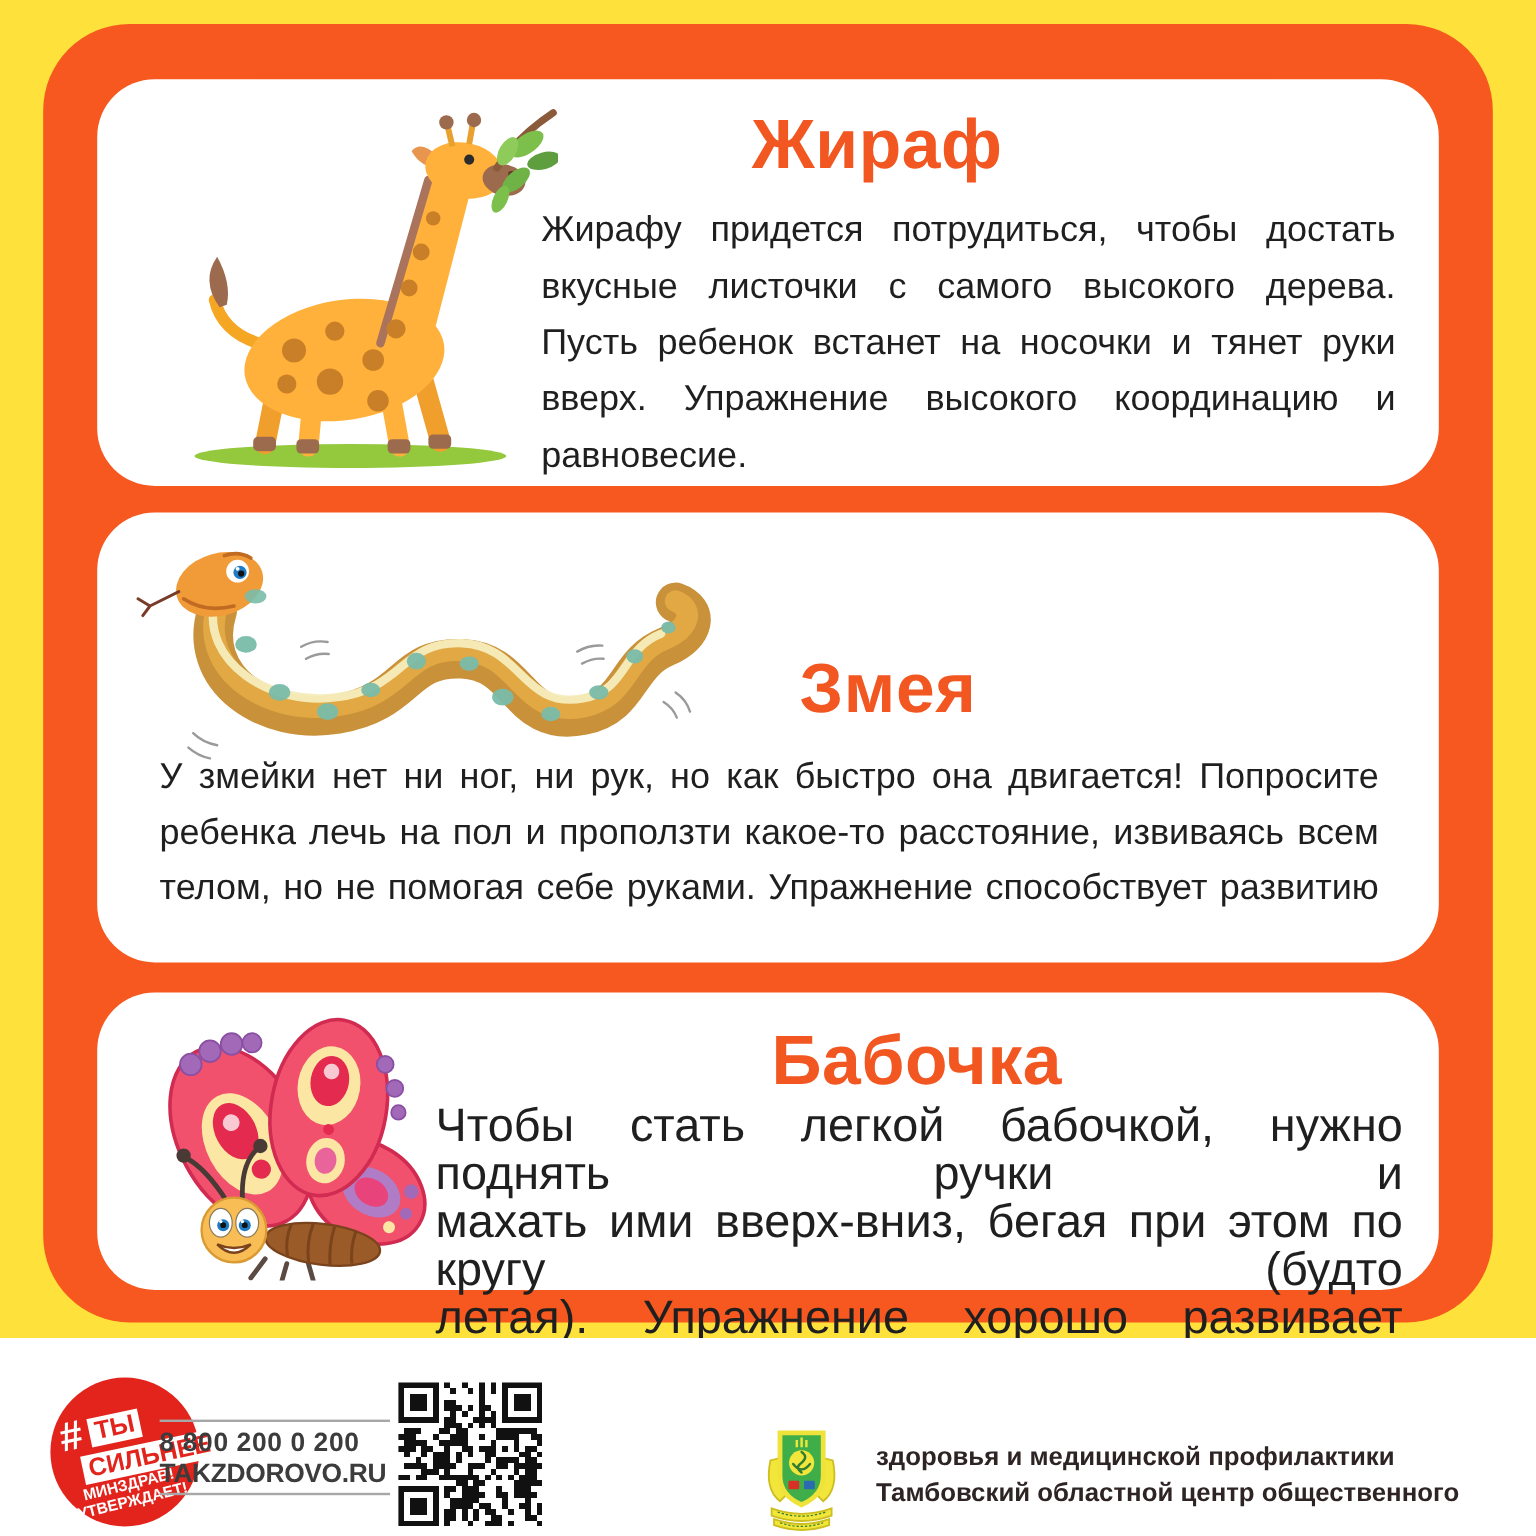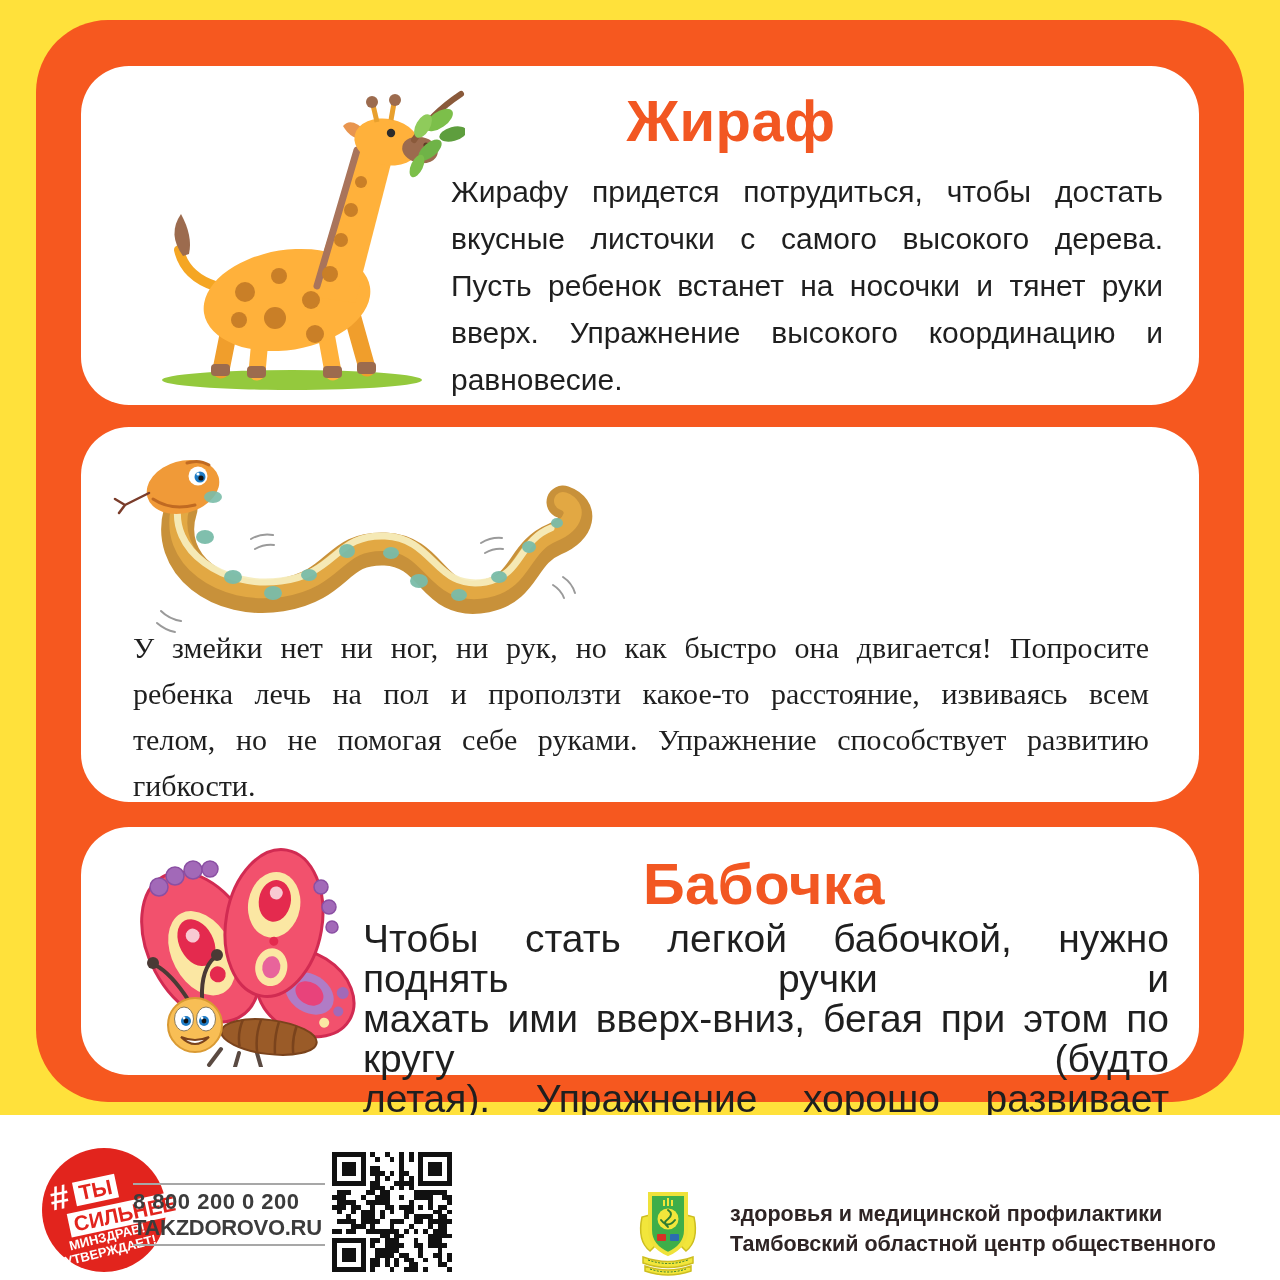--- a/index.html
+++ b/index.html
@@ -34,21 +34,21 @@
   .jline { text-align:justify; text-align-last:justify; }
   .jlast { text-align:center; text-align-last:left; }
 
   
   .giraffe-illus { position:absolute; left:46px; top:22px; width:338px; height:304px; }
   .c1-title { position:absolute; left:370px; top:24px; width:710px; padding-right:150px; }
   .c1-text  { position:absolute; left:370px; top:102px; width:712px; line-height:47px; }
   
   .snake-illus { position:absolute; left:20px; top:8px; width:505px; height:218px; }
   .c2-title { position:absolute; left:0; top:116px; width:1118px; padding-left:200px; }
-  .c2-text  { position:absolute; left:52px; top:198px; width:1016px; line-height:46px;font-family:Liberation Serif, serif; }
+  .c2-text  { position:absolute; left:52px; top:198px; width:1016px; line-height:46px; }
   
   .butterfly-illus { position:absolute; left:28px; top:18px; width:250px; height:222px; }
   .c3-title { position:absolute; left:280px; top:26px; width:806px; }
   .c3-text  { position:absolute; left:282px; top:92px; width:806px; font-size:39px; line-height:40px; }
 
   
   .footer {
     position:absolute; left:0; top:1115px; width:1280px; height:165px;
     background:var(--footer-bg,#ffffff);
   }
@@ -189,25 +189,25 @@
           </g>
 
           <g stroke="#9a9a9a" stroke-width="2" fill="none" stroke-linecap="round">
             <path d="M150,104 q10,-6 22,-4 M154,114 q9,-5 19,-4"></path>
             <path d="M380,108 q10,-6 21,-5 M384,118 q9,-5 18,-4"></path>
             <path d="M60,176 q8,8 20,10 M56,188 q8,7 18,9"></path>
             <path d="M462,142 q9,6 12,16 M452,150 q8,5 11,13"></path>
           </g>
         </svg>
       </div>
+      <h2 class="card-title c2-title">Змея</h2>
       <div class="card-text c2-text">
         <div class="jline">У змейки нет ни ног, ни рук, но как быстро она двигается! Попросите</div>
         <div class="jline">ребенка лечь на пол и проползти какое-то расстояние, извиваясь всем</div>
         <div class="jline">телом, но не помогая себе руками. Упражнение способствует развитию</div>
-        <div class="jlast">гибкости.</div>
       </div>
     </section>
 
     <section class="card card-butterfly">
       <div class="butterfly-illus">
         <svg viewBox="0 0 250 222" width="250" height="222">
 
           <g transform="rotate(32 196 148)">
             <ellipse cx="196" cy="148" rx="52" ry="40" fill="#F2516D" stroke="#D12B52" stroke-width="3"></ellipse>
             <ellipse cx="200" cy="146" rx="26" ry="19" fill="#B07CC6"></ellipse>

